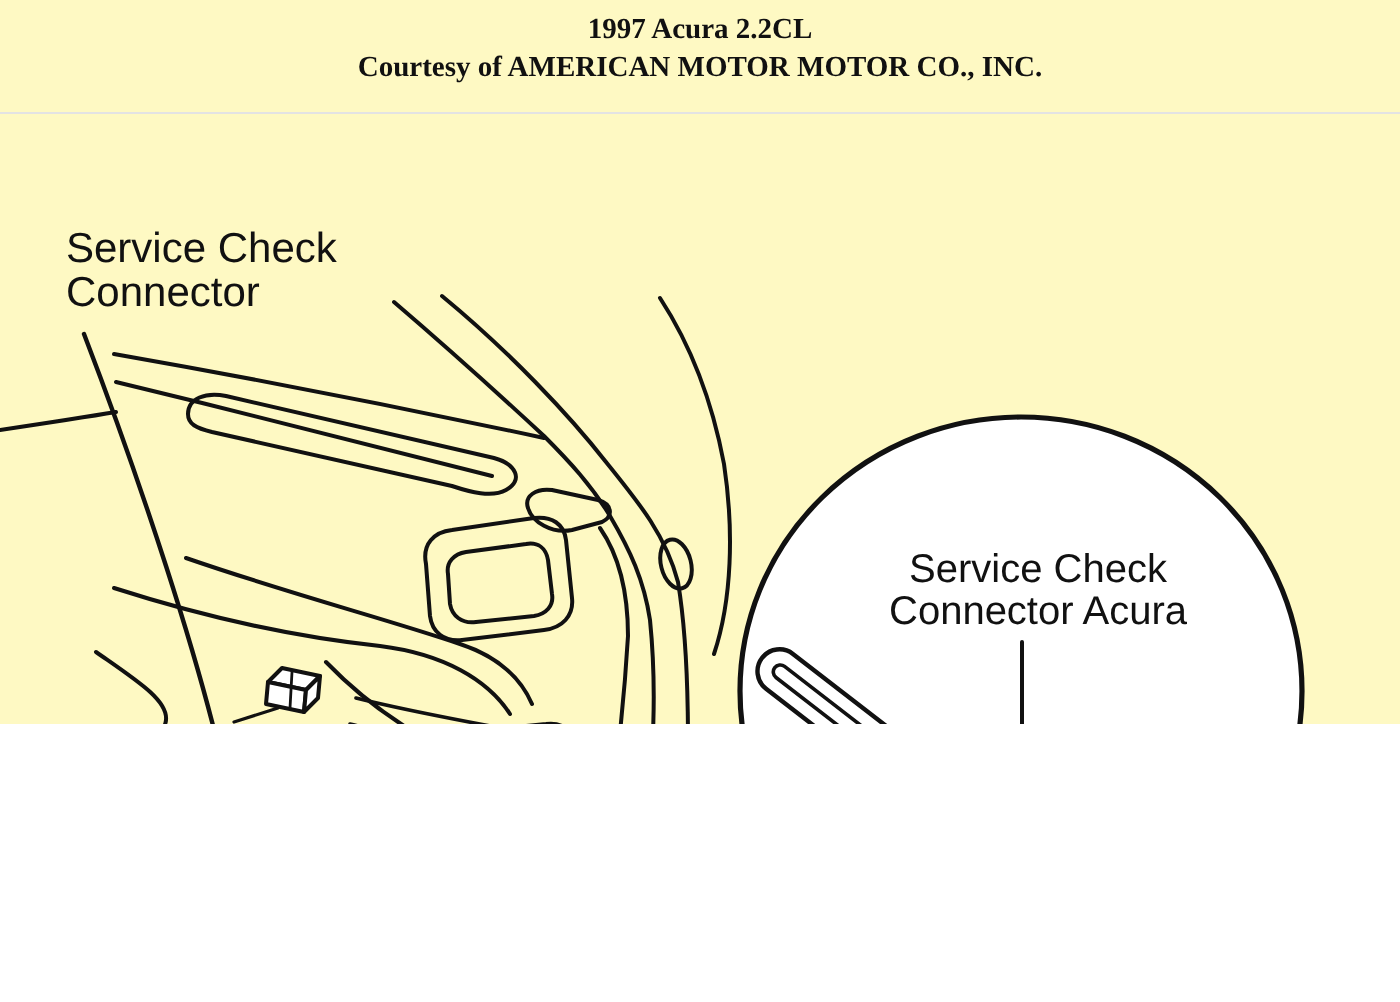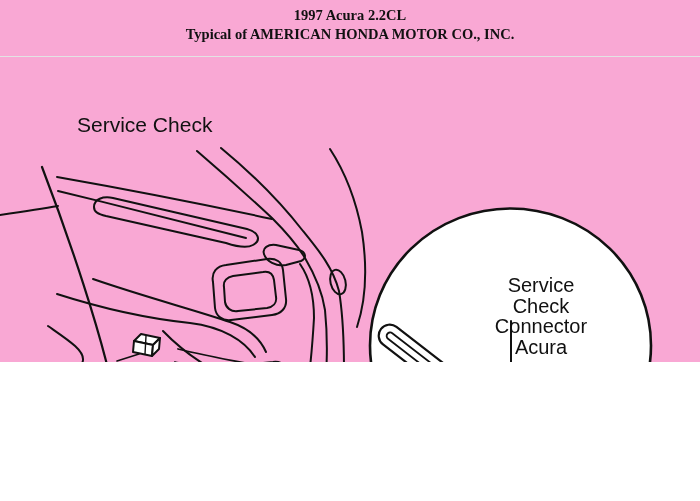--- a/index.html
+++ b/index.html
@@ -1,35 +1,35 @@
 <!DOCTYPE html>
 <html><head>
 <meta charset="utf-8">
 <style>
   html,body{margin:0;padding:0;background:#fff;}
-  .canvas{position:relative;width:700px;height:362px;background:#f9a8d4;overflow:hidden;
+  .canvas{position:relative;width:700px;height:362px;background:#fef9c3;overflow:hidden;
           font-family:"Liberation Sans",sans-serif;color:#111;}
   .fig-header{position:absolute;left:0;top:6px;width:700px;text-align:center;
               font-family:"Liberation Serif",serif;font-weight:bold;
               font-size:14.5px;line-height:18.5px;color:#111;}
   .header-rule{position:absolute;left:0;top:56px;width:700px;height:1px;background:#e3e3e3;}
   .artwork{position:absolute;left:0;top:0;width:700px;height:501px;}
   .lbl{position:absolute;font-family:"Liberation Sans",sans-serif;color:#111;}
   .lbl-connector{left:33px;top:114px;font-size:21px;line-height:22px;text-align:left;}
   .lbl-tool{left:438px;top:275px;width:162px;font-size:20px;line-height:20.5px;text-align:center;}
-  .lbl span{display:block;margin-left:44px;}
+  .lbl span{display:block;}
 </style>
 </head>
 <body>
 
 <div class="canvas">
 
   <div class="fig-header">
     <div>1997 Acura 2.2CL</div>
-    <div>Typical of AMERICAN HONDA MOTOR CO., INC.</div>
+    <div>Courtesy of AMERICAN MOTOR MOTOR CO., INC.</div>
   </div>
   <div class="header-rule"></div>
 
   <svg class="artwork" viewBox="0 0 700 501" fill="none" stroke="#111" stroke-width="2" stroke-linecap="round" stroke-linejoin="round">
 
     <g>
       <path d="M57,177 Q165,196 272,219"></path>
       <path d="M0,215 C20,212 40,209 58,206"></path>
       <path d="M58,191 C120,206 180,221 246,238"></path>
       <path d="M94,207 C94,199 103,196 113,198 L247,229 C258,232 262,240 253,245 C246,249 235,246 226,243 L106,216 C98,214 94,212 94,207 Z"></path>
@@ -133,20 +133,21 @@
       </g>
       <g>
         <path d="M511,321 L511,377"></path>
         <polygon fill="#111" stroke="none" points="511,392 506,377 516,377"></polygon>
       </g>
     </g>
   </svg>
 
   <div class="lbl lbl-connector">
     <span>Service Check</span>
+    <span>Connector</span>
   </div>
 
   <div class="lbl lbl-tool">
     <span>Service Check</span>
     <span>Connector Acura</span>
   </div>
 
 </div>
 
 </body></html>

